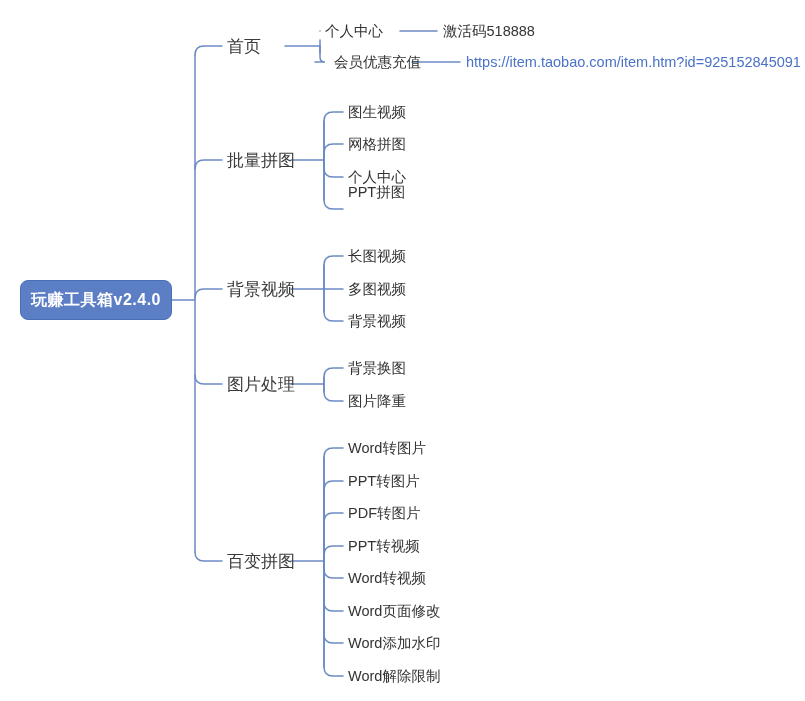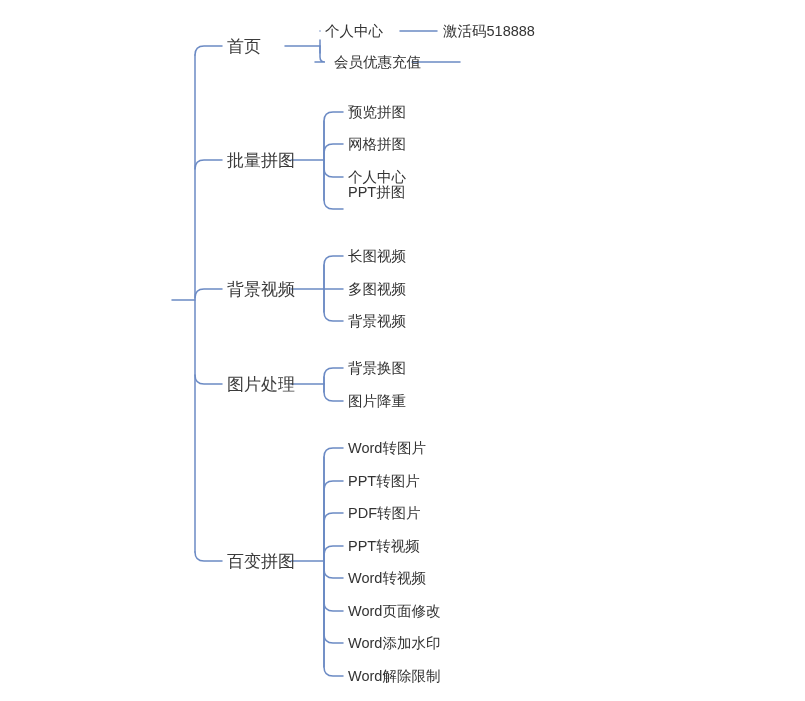--- a/index.html
+++ b/index.html
@@ -108,26 +108,28 @@
       <path d="M 324 561 L 324 490 Q 324 481 333 481 L 343 481" fill="none" stroke="#6b8ac4" stroke-width="1.5" stroke-linecap="round"></path>
       <path d="M 324 561 L 324 522 Q 324 513 333 513 L 343 513" fill="none" stroke="#6b8ac4" stroke-width="1.5" stroke-linecap="round"></path>
       <path d="M 324 561 L 324 555 Q 324 546 333 546 L 343 546" fill="none" stroke="#6b8ac4" stroke-width="1.5" stroke-linecap="round"></path>
       <path d="M 324 561 L 324 569 Q 324 578 333 578 L 343 578" fill="none" stroke="#6b8ac4" stroke-width="1.5" stroke-linecap="round"></path>
       <path d="M 324 561 L 324 602 Q 324 611 333 611 L 343 611" fill="none" stroke="#6b8ac4" stroke-width="1.5" stroke-linecap="round"></path>
       <path d="M 324 561 L 324 634 Q 324 643 333 643 L 343 643" fill="none" stroke="#6b8ac4" stroke-width="1.5" stroke-linecap="round"></path>
       <path d="M 324 561 L 324 667 Q 324 676 333 676 L 343 676" fill="none" stroke="#6b8ac4" stroke-width="1.5" stroke-linecap="round"></path>
     </svg>
 
   <div id="node-layer">
+    <div class="root-node" style="left: 20px; top: 280px; width: 152px; height: 40px; background: rgb(91, 126, 196); color: rgb(255, 255, 255);">玩赚工具箱v2.4.0</div>
   <div class="branch-node" style="left: 227px; top: 46px;">首页</div>
       <div class="leaf-node" style="left: 325px; top: 31px;">个人中心</div>
       <div class="leaf-node" style="left: 443px; top: 31px;">激活码518888</div>
       <div class="leaf-node" style="left: 320px; top: 62px; margin-left: 14px;">会员优惠充值</div>
+      <div class="leaf-node link-node" style="left: 466px; top: 62px; color: rgb(74, 114, 200);">https://item.taobao.com/item.htm?id=925152845091</div>
       <div class="branch-node" style="left: 227px; top: 160px;">批量拼图</div>
-      <div class="leaf-node" style="left: 348px; top: 112px;">预览拼图</div>
+      <div class="leaf-node" style="left: 348px; top: 112px;">图生视频</div>
       <div class="leaf-node" style="left: 348px; top: 144px;">网格拼图</div>
       <div class="leaf-node" style="left: 348px; top: 177px;">个人中心</div>
       <div class="leaf-node" style="left: 348px; top: 192px;">PPT拼图</div>
       <div class="branch-node" style="left: 227px; top: 289px;">背景视频</div>
       <div class="leaf-node" style="left: 348px; top: 256px;">长图视频</div>
       <div class="leaf-node" style="left: 348px; top: 289px;">多图视频</div>
       <div class="leaf-node" style="left: 348px; top: 321px;">背景视频</div>
       <div class="branch-node" style="left: 227px; top: 384px;">图片处理</div>
       <div class="leaf-node" style="left: 348px; top: 368px;">背景换图</div>
       <div class="leaf-node" style="left: 348px; top: 401px;">图片降重</div>

